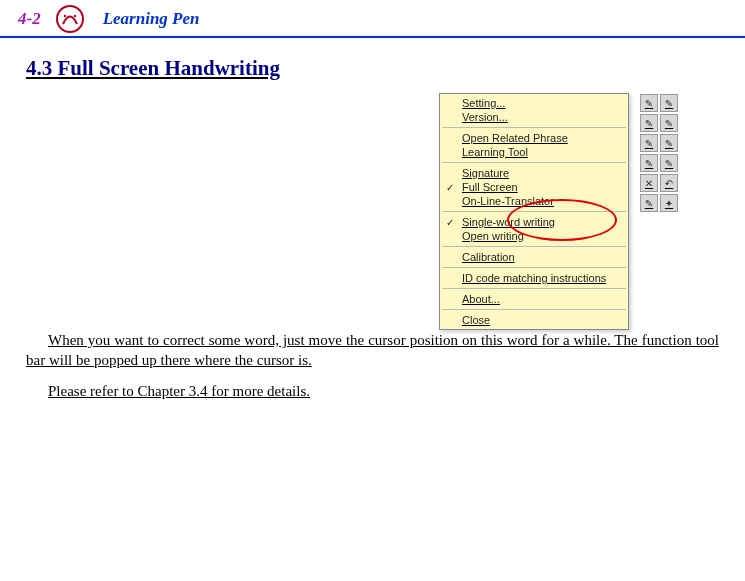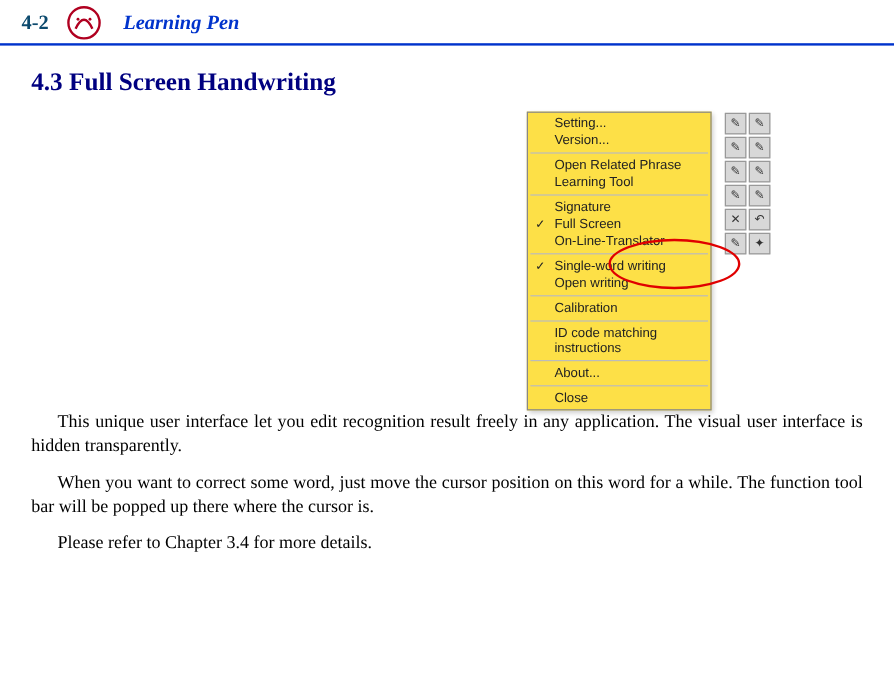--- a/index.html
+++ b/index.html
@@ -11,38 +11,40 @@
     color: #000;
     width: 745px;
   }
   .header {
     display: flex;
     align-items: center;
     padding: 4px 10px 2px 18px;
     border-bottom: 2px solid #0033cc;
   }
   .page-num {
-    color: #0c4a6e;
+    color: #a21caf;
+    font-style: italic;
     font-weight: bold;
     font-size: 17px;
     margin-right: 12px;
   }
   .logo {
     width: 34px;
     height: 30px;
     margin-right: 16px;
   }
   .header-title {
     color: #0033cc;
     font-style: italic;
     font-weight: bold;
     font-size: 17px;
   }
   .content {
     padding: 18px 26px 10px 26px;
+    text-decoration: underline;
   }
   .section-title {
     color: #000080;
     font-weight: bold;
     font-size: 21px;
     margin: 0 0 12px 0;
   }
   .two-col {
     display: flex;
     gap: 14px;
@@ -58,23 +60,23 @@
     margin: 0 0 10px 0;
     text-indent: 22px;
   }
   .menu-shot {
     width: 280px;
     margin-top: 0;
     position: relative;
     display: flex;
   }
   .menu-box {
-    background: #fde047;
+    background: #fef9c3;
     border: 1px solid #888;
-    width: 154px;
+    width: 190px;
     font-family: Tahoma, Arial, sans-serif;
     font-size: 11px;
     box-shadow: 2px 2px 4px rgba(0,0,0,0.2);
   }
   .menu-group {
     padding: 2px 0;
   }
   .menu-row {
     display: flex;
     align-items: center;
@@ -225,18 +227,17 @@
             <div class="tb-btn">✎</div>
             <div class="tb-btn">✦</div>
           </div>
       </div>
 
       <div class="highlight-oval"></div>
     </div>
   </div>
 
   <div class="body-text">
-    <p class="para">This unique user interface let you edit recognition result freely in any application. The visual user interface is hidden transparently.</p>
     <p class="para">When you want to correct some word, just move the cursor position on this word for a while. The function tool bar will be popped up there where the cursor is.</p>
     <p class="para">Please refer to Chapter 3.4 for more details.</p>
   </div>
 
 </div>
 
 </body></html>

